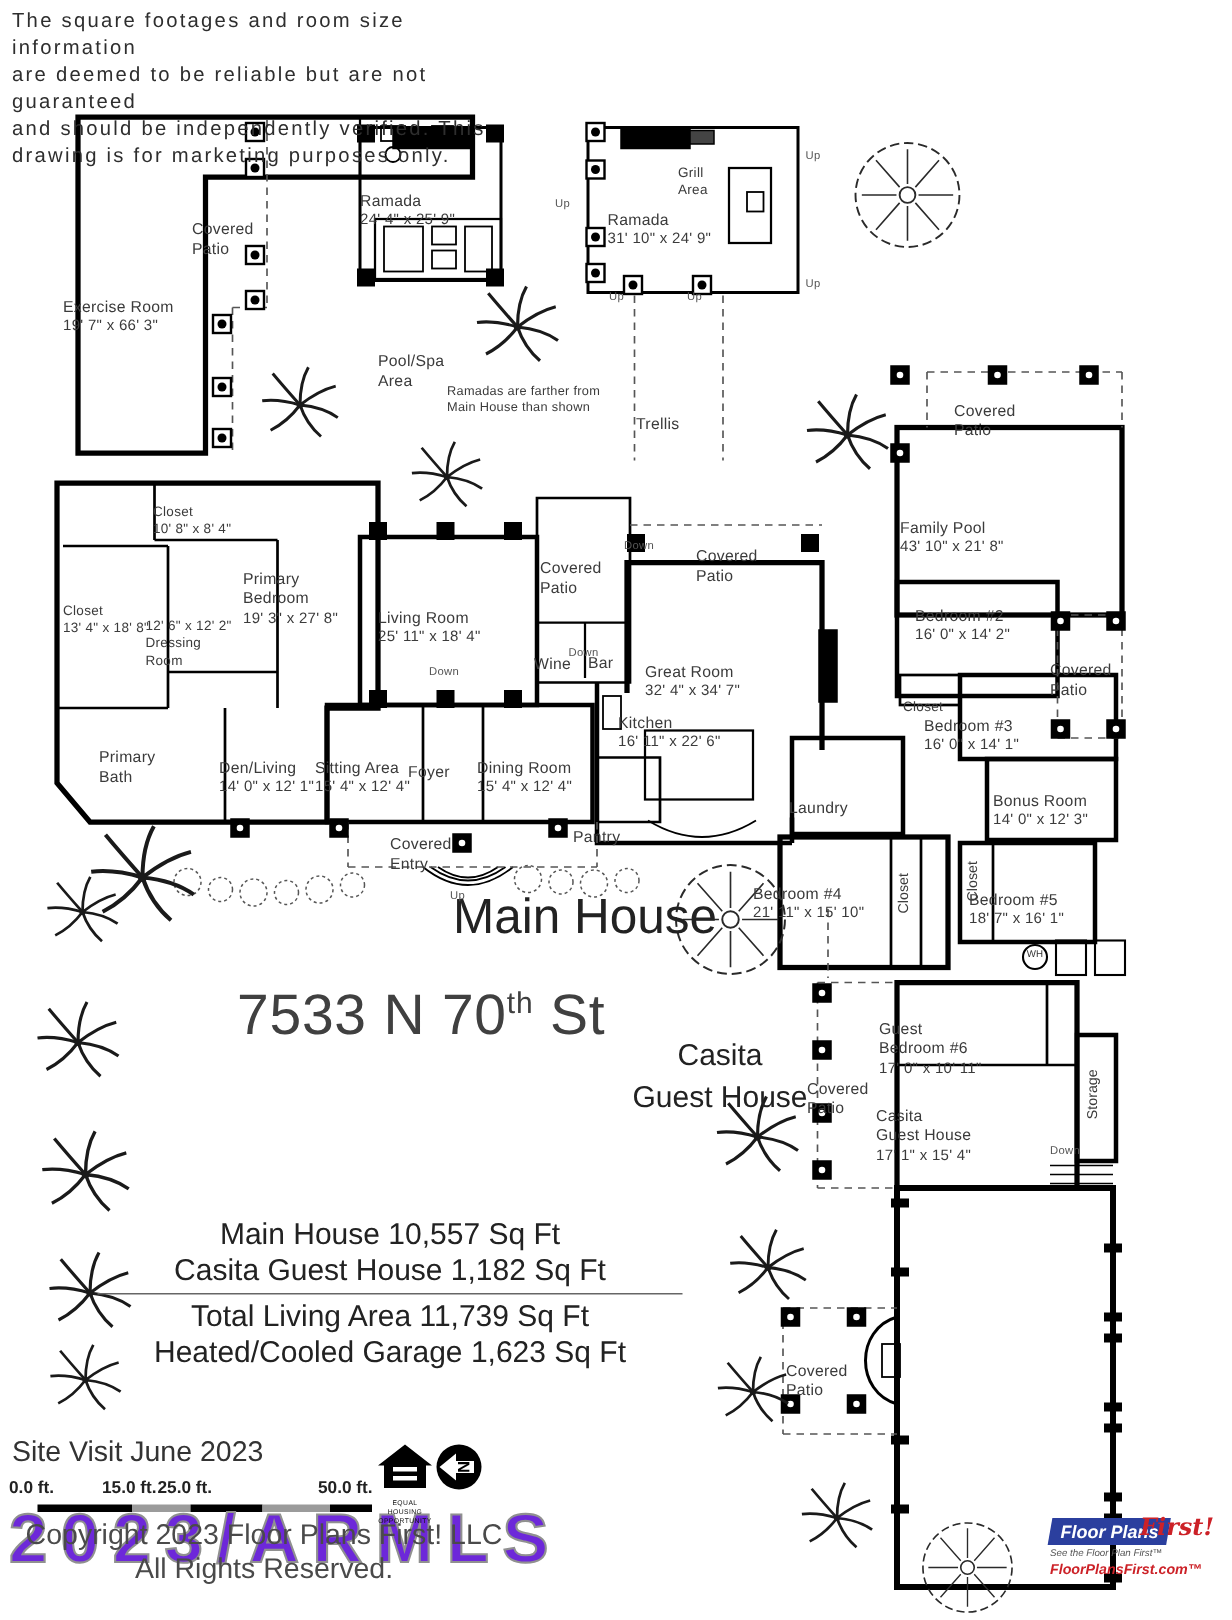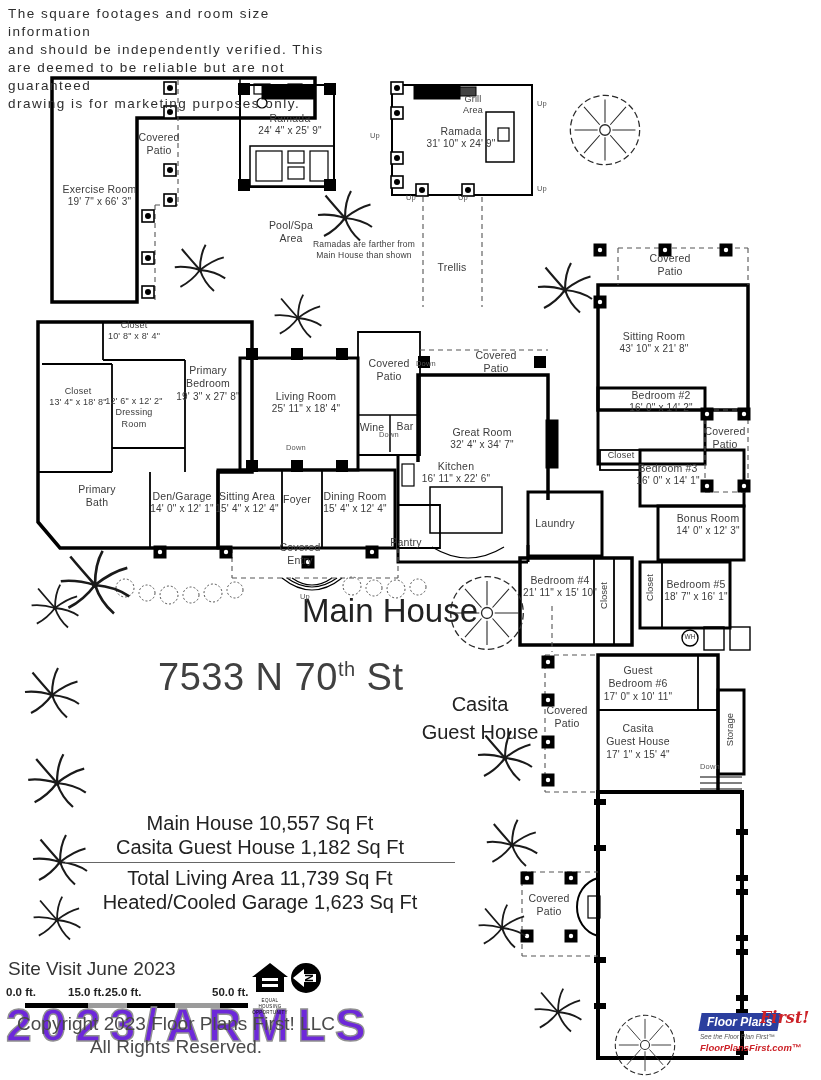--- a/index.html
+++ b/index.html
@@ -1,19 +1,19 @@
 <!DOCTYPE html>
 <html><head>
 <meta charset="utf-8">
 <style>
   html,body{margin:0;padding:0;background:#fff;}
   #page{position:relative;width:821px;height:1080px;background:#ffffff;overflow:hidden;
         font-family:"Liberation Sans",sans-serif;color:#3b3b3b;}
   svg.linework{position:absolute;left:0;top:0;}
-  .lbl{position:absolute;text-align:center;font-size:10.5px;line-height:1.28;letter-spacing:.2px;color:#3b3b3b;}
+  .lbl{position:absolute;text-align:left;font-size:10.5px;line-height:1.28;letter-spacing:.2px;color:#3b3b3b;margin-top:16px;}
   .lbl span{display:block;}
   .lbl .dims{font-size:10px;}
   .sm{font-size:9px;line-height:1.25;}
   .vlbl{position:absolute;width:64px;text-align:center;font-size:9.5px;color:#3b3b3b;
         transform:rotate(-90deg);transform-origin:center;}
   .ann{position:absolute;font-size:7.5px;color:#555;letter-spacing:.2px;}
   .disclaimer{position:absolute;left:8px;top:5px;width:340px;font-size:13.5px;line-height:1.34;
               letter-spacing:1.5px;color:#2e2e2e;text-align:left;}
   .disclaimer span{display:block;}
   .title-mainhouse{position:absolute;left:299px;top:592px;width:182px;font-size:33px;color:#222;text-align:center;}
@@ -264,22 +264,22 @@
       <use href="#palm" transform="translate(57,920) scale(1.3)"></use>
       <use href="#palm" transform="translate(505,758) scale(1.5)"></use>
       <use href="#palm" transform="translate(512,845) scale(1.4)"></use>
       <use href="#palm" transform="translate(502,928) scale(1.3)"></use>
       <use href="#palm" transform="translate(558,1012) scale(1.3)"></use>
     </g>
   </svg>
 
   <div class="disclaimer">
     <span>The square footages and room size information</span>
+    <span>are deemed to be reliable but are not guaranteed</span>
     <span>and should be independently verified. This</span>
-    <span>are deemed to be reliable but are not guaranteed</span>
     <span>drawing is for marketing purposes only.</span>
   </div>
 
   <div class="lbl" style="left:240px;top:112px;width:100px">
     <span>Ramada</span>
       <span class="dims">24' 4" x 25' 9"</span>
   </div>
   <div class="lbl" style="left:405px;top:125px;width:112px">
     <span>Ramada</span>
       <span class="dims">31' 10" x 24' 9"</span>
@@ -305,21 +305,21 @@
       <span>Main House than shown</span>
   </div>
   <div class="lbl" style="left:424px;top:261px;width:56px">
     <span>Trellis</span>
   </div>
   <div class="lbl" style="left:636px;top:252px;width:68px">
     <span>Covered</span>
       <span>Patio</span>
   </div>
   <div class="lbl" style="left:600px;top:330px;width:108px">
-    <span>Sitting Room</span>
+    <span>Family Pool</span>
       <span class="dims">43' 10" x 21' 8"</span>
   </div>
   <div class="lbl sm" style="left:102px;top:320px;width:64px">
     <span>Closet</span>
       <span>10' 8" x 8' 4"</span>
   </div>
   <div class="lbl" style="left:162px;top:364px;width:92px">
     <span>Primary</span>
       <span>Bedroom</span>
     <span class="dims">19' 3" x 27' 8"</span>
@@ -376,21 +376,21 @@
   </div>
   <div class="lbl" style="left:662px;top:512px;width:92px">
     <span>Bonus Room</span>
       <span class="dims">14' 0" x 12' 3"</span>
   </div>
   <div class="lbl" style="left:66px;top:483px;width:62px">
     <span>Primary</span>
       <span>Bath</span>
   </div>
   <div class="lbl" style="left:146px;top:490px;width:72px">
-    <span>Den/Garage</span>
+    <span>Den/Living</span>
       <span class="dims">14' 0" x 12' 1"</span>
   </div>
   <div class="lbl" style="left:210px;top:490px;width:74px">
     <span>Sitting Area</span>
       <span class="dims">15' 4" x 12' 4"</span>
   </div>
   <div class="lbl" style="left:272px;top:493px;width:50px">
     <span>Foyer</span>
   </div>
   <div class="lbl" style="left:318px;top:490px;width:74px">

